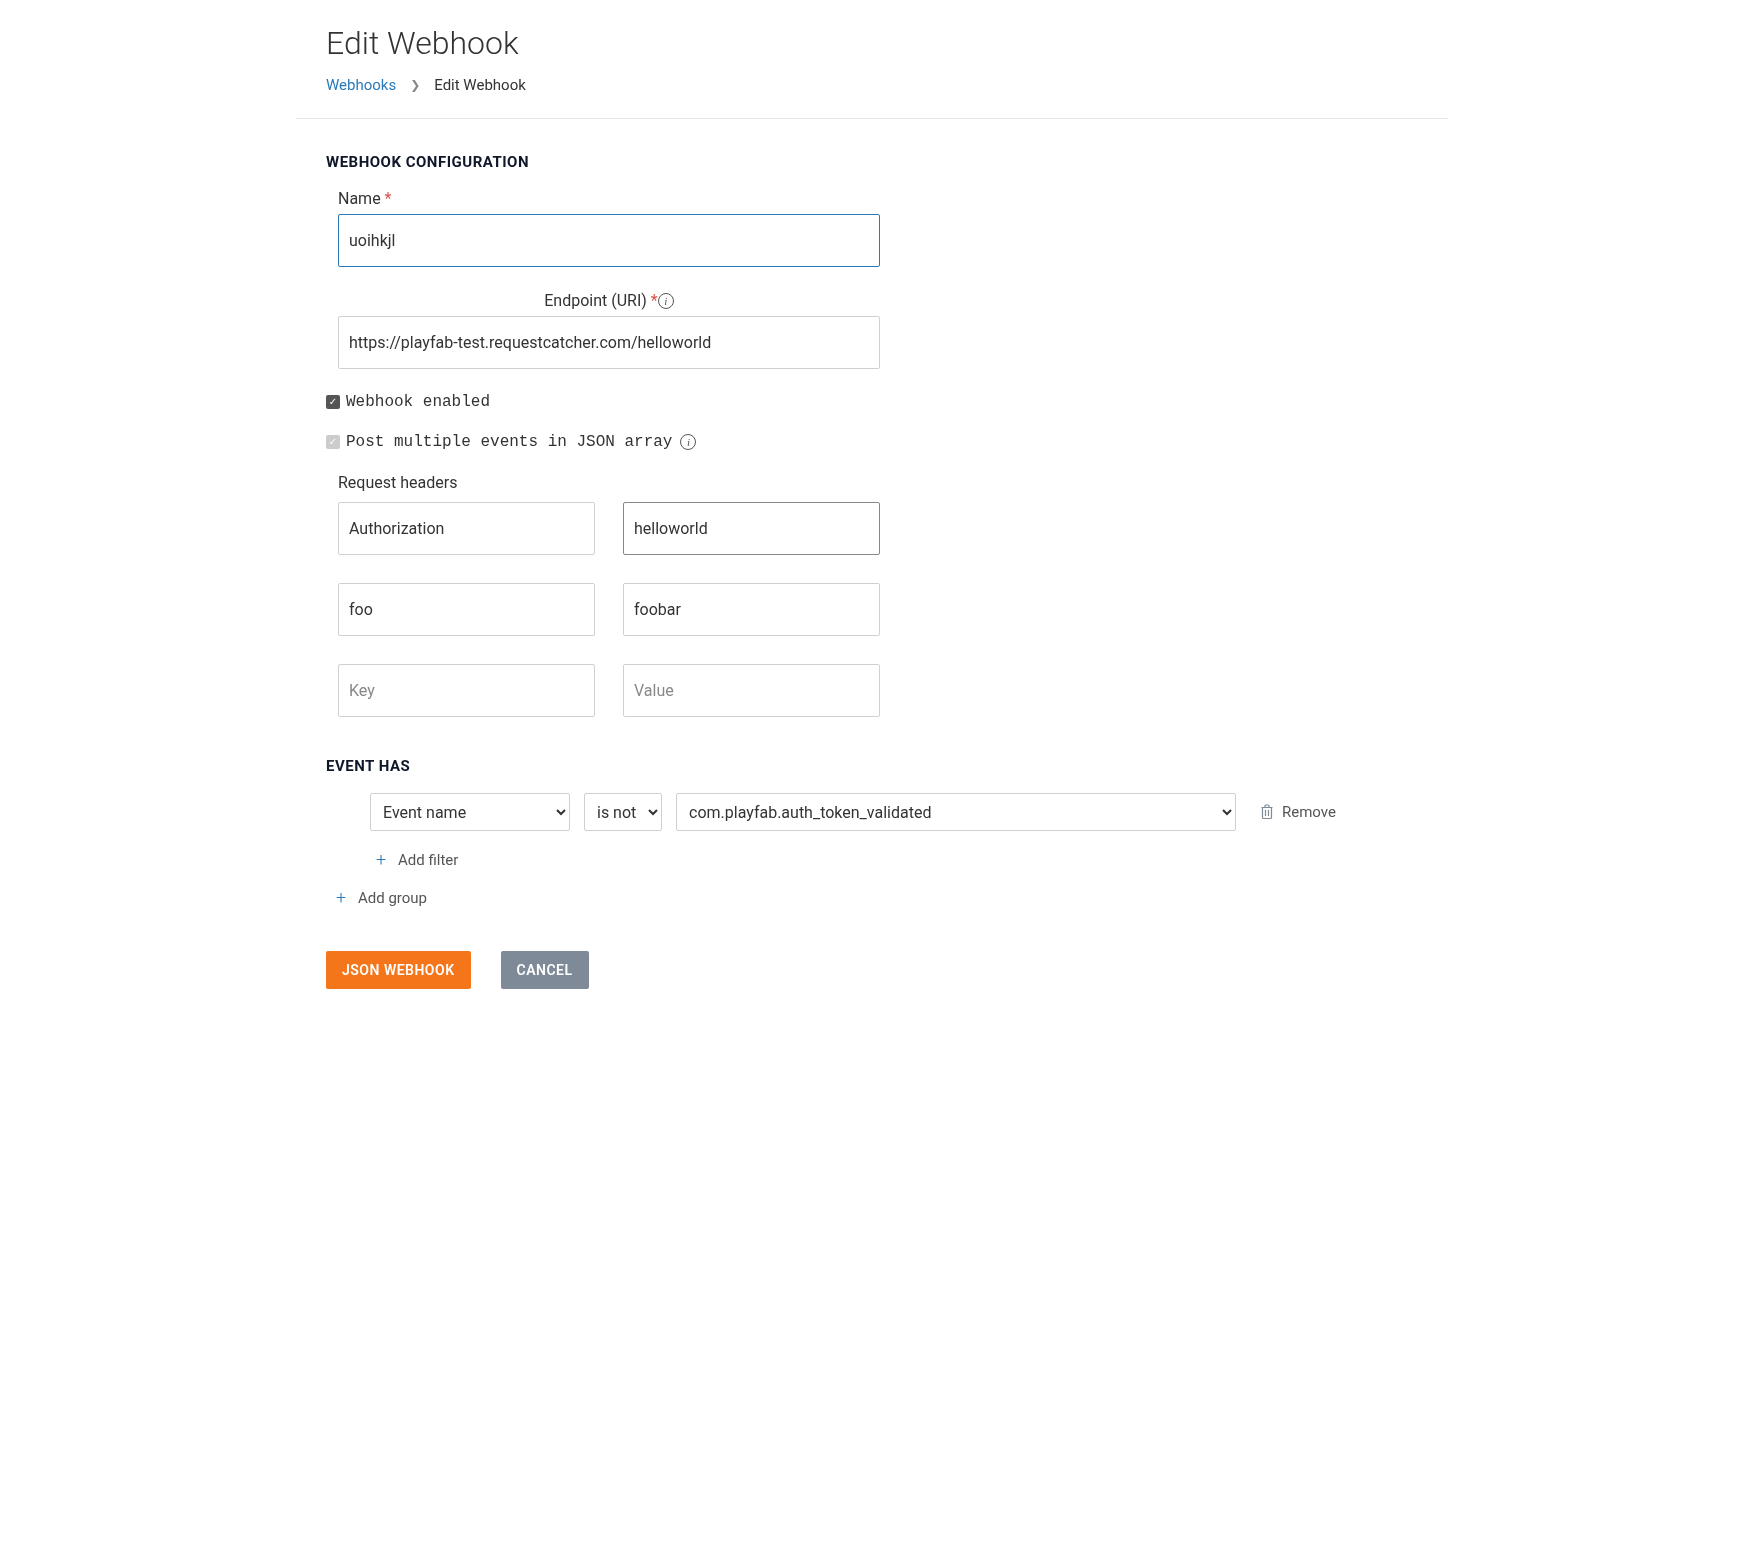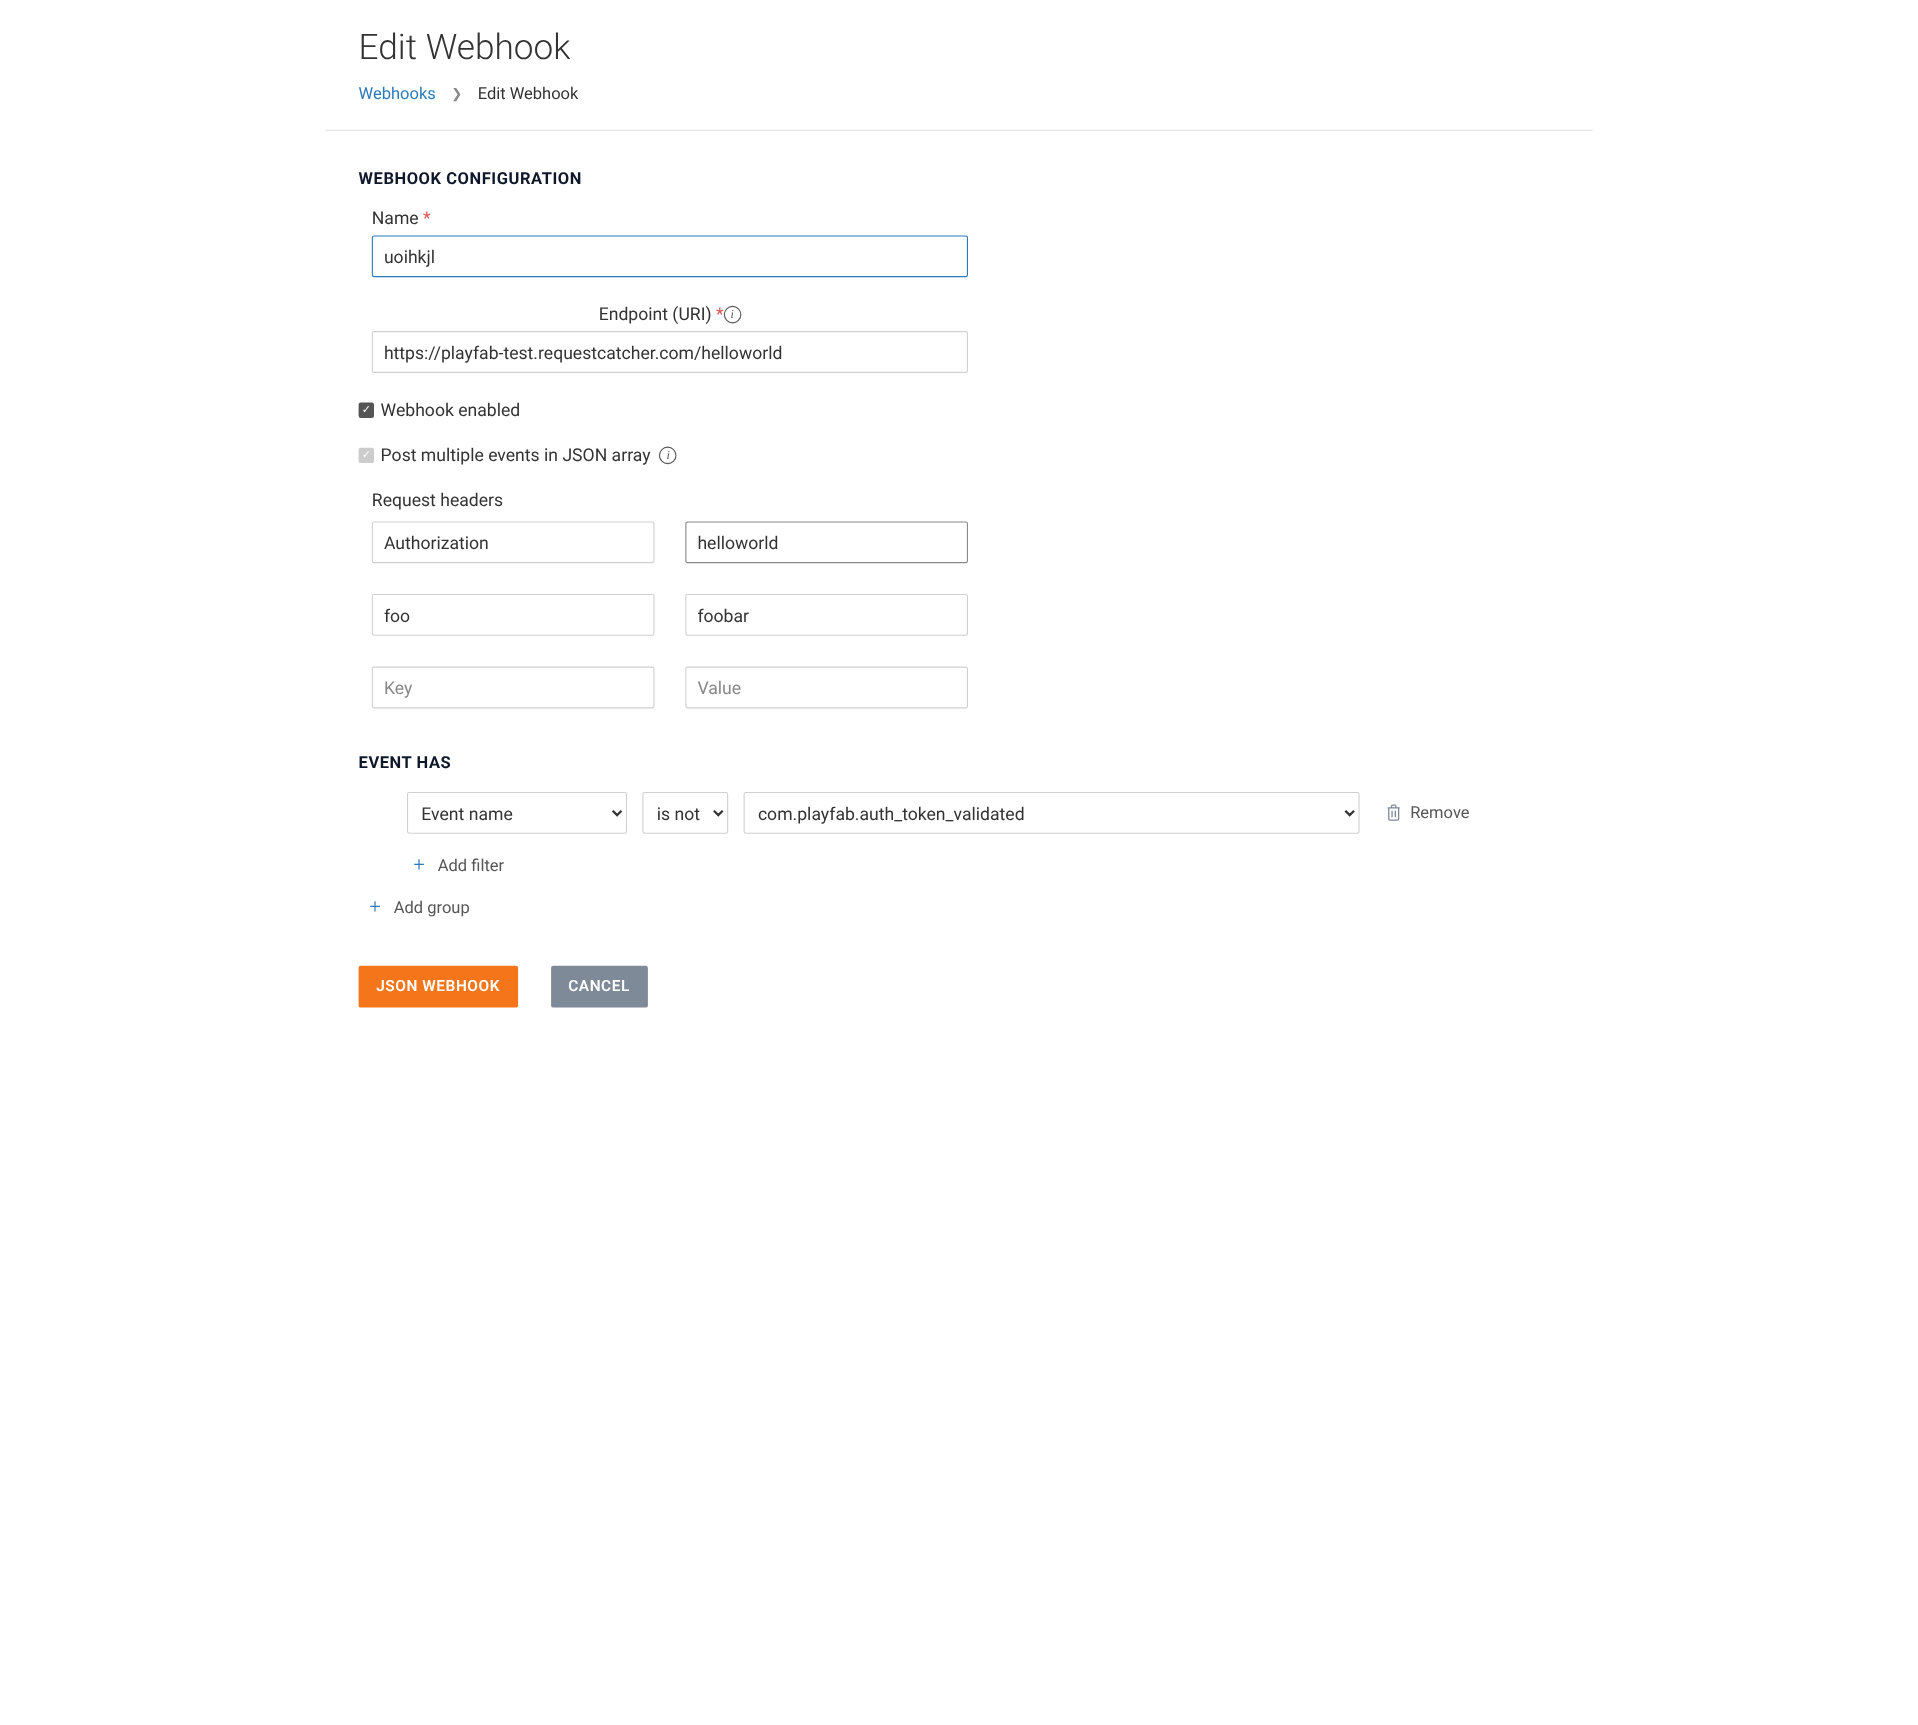--- a/index.html
+++ b/index.html
@@ -63,21 +63,21 @@
 }
 .label-row {
   display: flex;
   align-items: center;
   justify-content: center;
   width: 542px;
   margin-bottom: 6px;
 }
 input[type="text"] {
   width: 542px;
-  height: 38px;
+  height: 53px;
   border: 1px solid #d0d0d0;
   border-radius: 2px;
   font-size: 16px;
   padding: 0 10px;
   color: #333;
   font-family: inherit;
 }
 input[type="text"]::placeholder {
   color: #888;
 }
@@ -108,21 +108,21 @@
   border-radius: 2px;
   display: inline-flex;
   align-items: center;
   justify-content: center;
   font-size: 11px;
   color: #fff;
 }
 .chk.on { background: #555; }
 .chk.off { background: #ccc; }
 .chk::before { content: "✓"; font-size: 10px; line-height: 1; }
-.checkbox-row .txt { font-size: 16px; color: #333; }
+.checkbox-row .txt { font-size: 16px; color: #333; font-family: Liberation Mono, monospace; }
 .header-label {
   font-size: 16px;
   color: #333;
   margin-bottom: 10px;
   display: block;
 }
 .header-row {
   display: flex;
   gap: 28px;
   margin-bottom: 28px;

